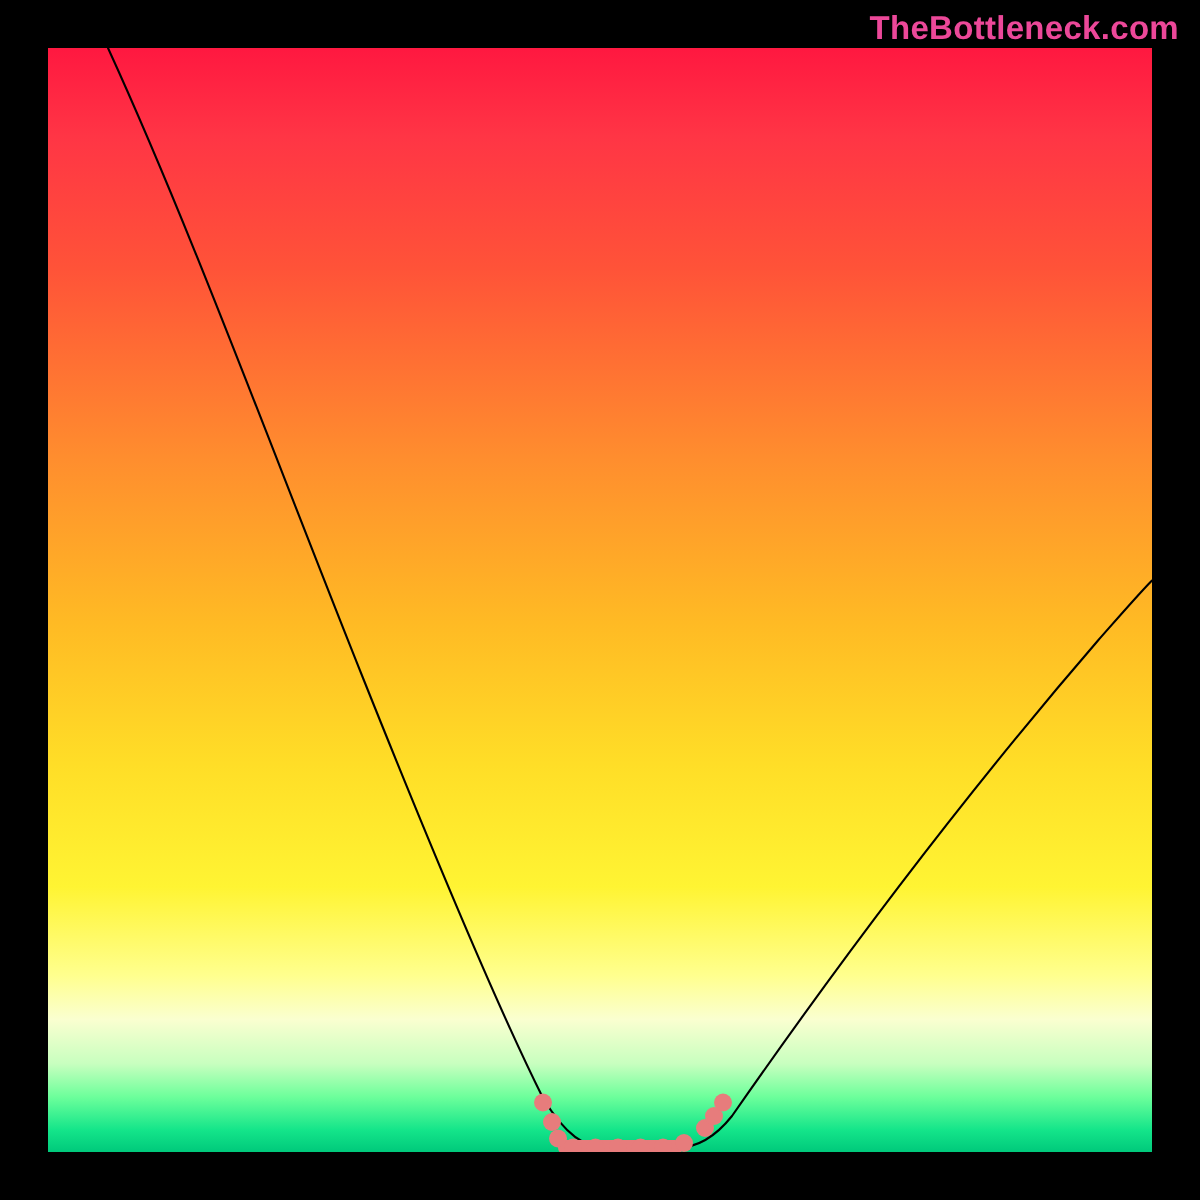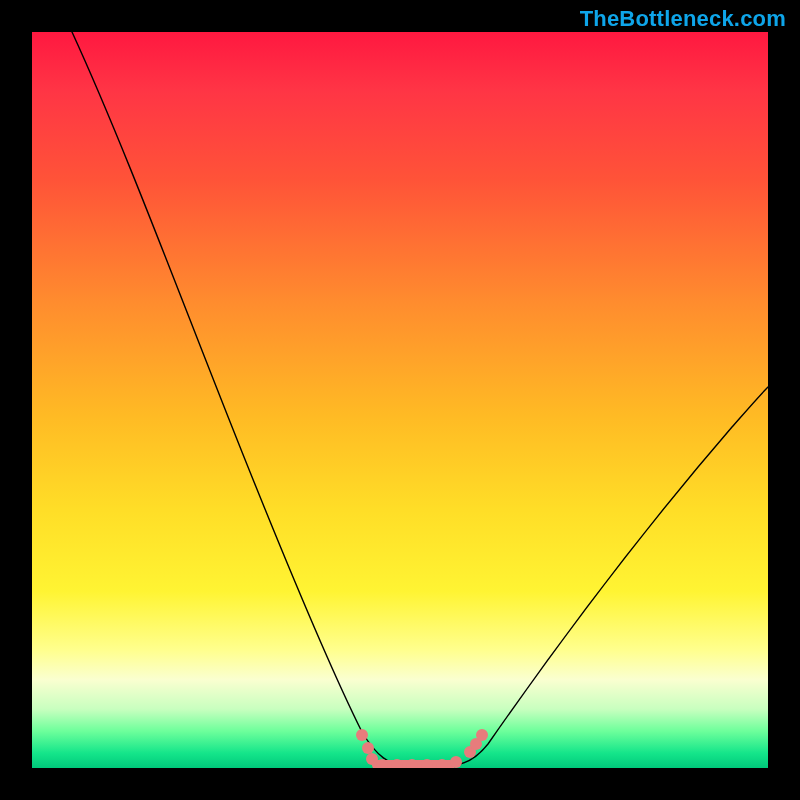--- a/index.html
+++ b/index.html
@@ -14,21 +14,21 @@
   .frame {
     position: relative;
     width: 800px;
     height: 800px;
     background: #000;
   }
   .watermark {
     position: absolute;
     top: 6px;
     right: 14px;
-    color: #0ea5e9;
+    color: #ec4899;
     font-size: 22px;
     font-weight: 600;
     letter-spacing: 0.2px;
     user-select: none;
   }
   .plot-area {
     position: absolute;
     left: 32px;
     top: 32px;
     width: 736px;

